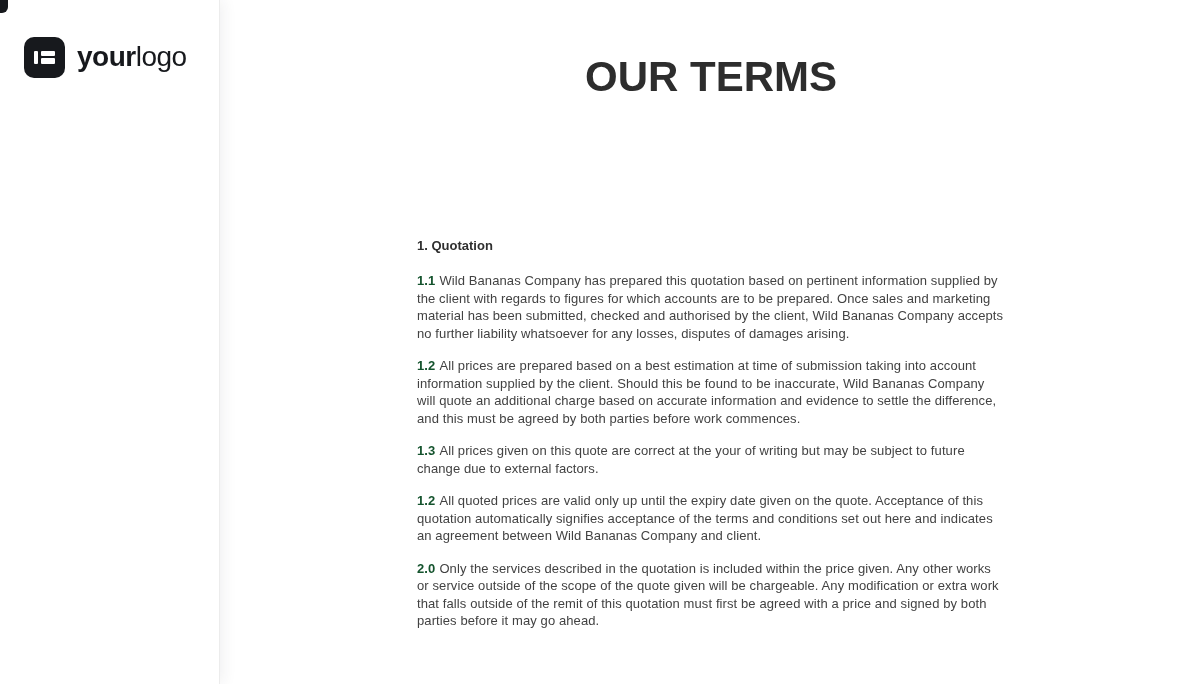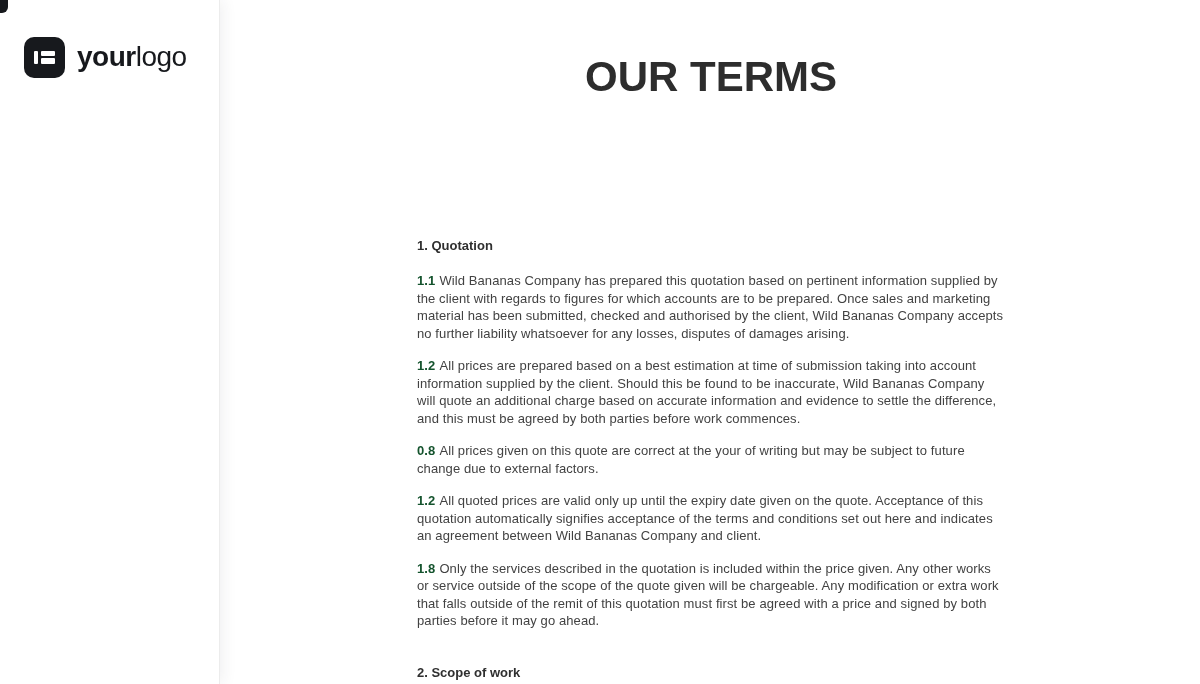--- a/index.html
+++ b/index.html
@@ -159,24 +159,21 @@
   <div class="doc">
     <div class="doc-title">OUR TERMS</div>
 
     <div class="section">
       <div class="section-heading">1. Quotation</div>
 
       <p class="para"><b>1.1</b><span>Wild Bananas Company has prepared this quotation based on pertinent information supplied by the client with regards to figures for which accounts are to be prepared. Once sales and marketing material has been submitted, checked and authorised by the client, Wild Bananas Company accepts no further liability whatsoever for any losses, disputes of damages arising.</span></p>
 
       <p class="para"><b>1.2</b><span>All prices are prepared based on a best estimation at time of submission taking into account information supplied by the client.  Should this be found to be inaccurate, Wild Bananas Company will quote an additional charge based on accurate information and evidence to settle the difference, and this must be agreed by both parties before work commences.</span></p>
 
-      <p class="para"><b>0.8</b><span>All prices given on this quote are correct at the your of writing but may be subject to future change due to external factors.</span></p>
+      <p class="para"><b>1.3</b><span>All prices given on this quote are correct at the your of writing but may be subject to future change due to external factors.</span></p>
 
       <p class="para"><b>1.2</b><span>All quoted prices are valid only up until the expiry date given on the quote. Acceptance of this quotation automatically signifies acceptance of the terms and conditions set out here and indicates an agreement between Wild Bananas Company and client.</span></p>
 
-      <p class="para"><b>1.8</b><span>Only the services described in the quotation is included within the price given. Any other works or service outside of the scope of the quote given will be chargeable.  Any modification or extra work that falls outside of the remit of this quotation must first be agreed with a price and signed by both parties before it may go ahead.</span></p>
+      <p class="para"><b>2.0</b><span>Only the services described in the quotation is included within the price given. Any other works or service outside of the scope of the quote given will be chargeable.  Any modification or extra work that falls outside of the remit of this quotation must first be agreed with a price and signed by both parties before it may go ahead.</span></p>
     </div>
 
-    <div class="section">
-      <div class="section-heading">2. Scope of work</div>
-    </div>
   </div>
 </div>
 
 </body></html>

